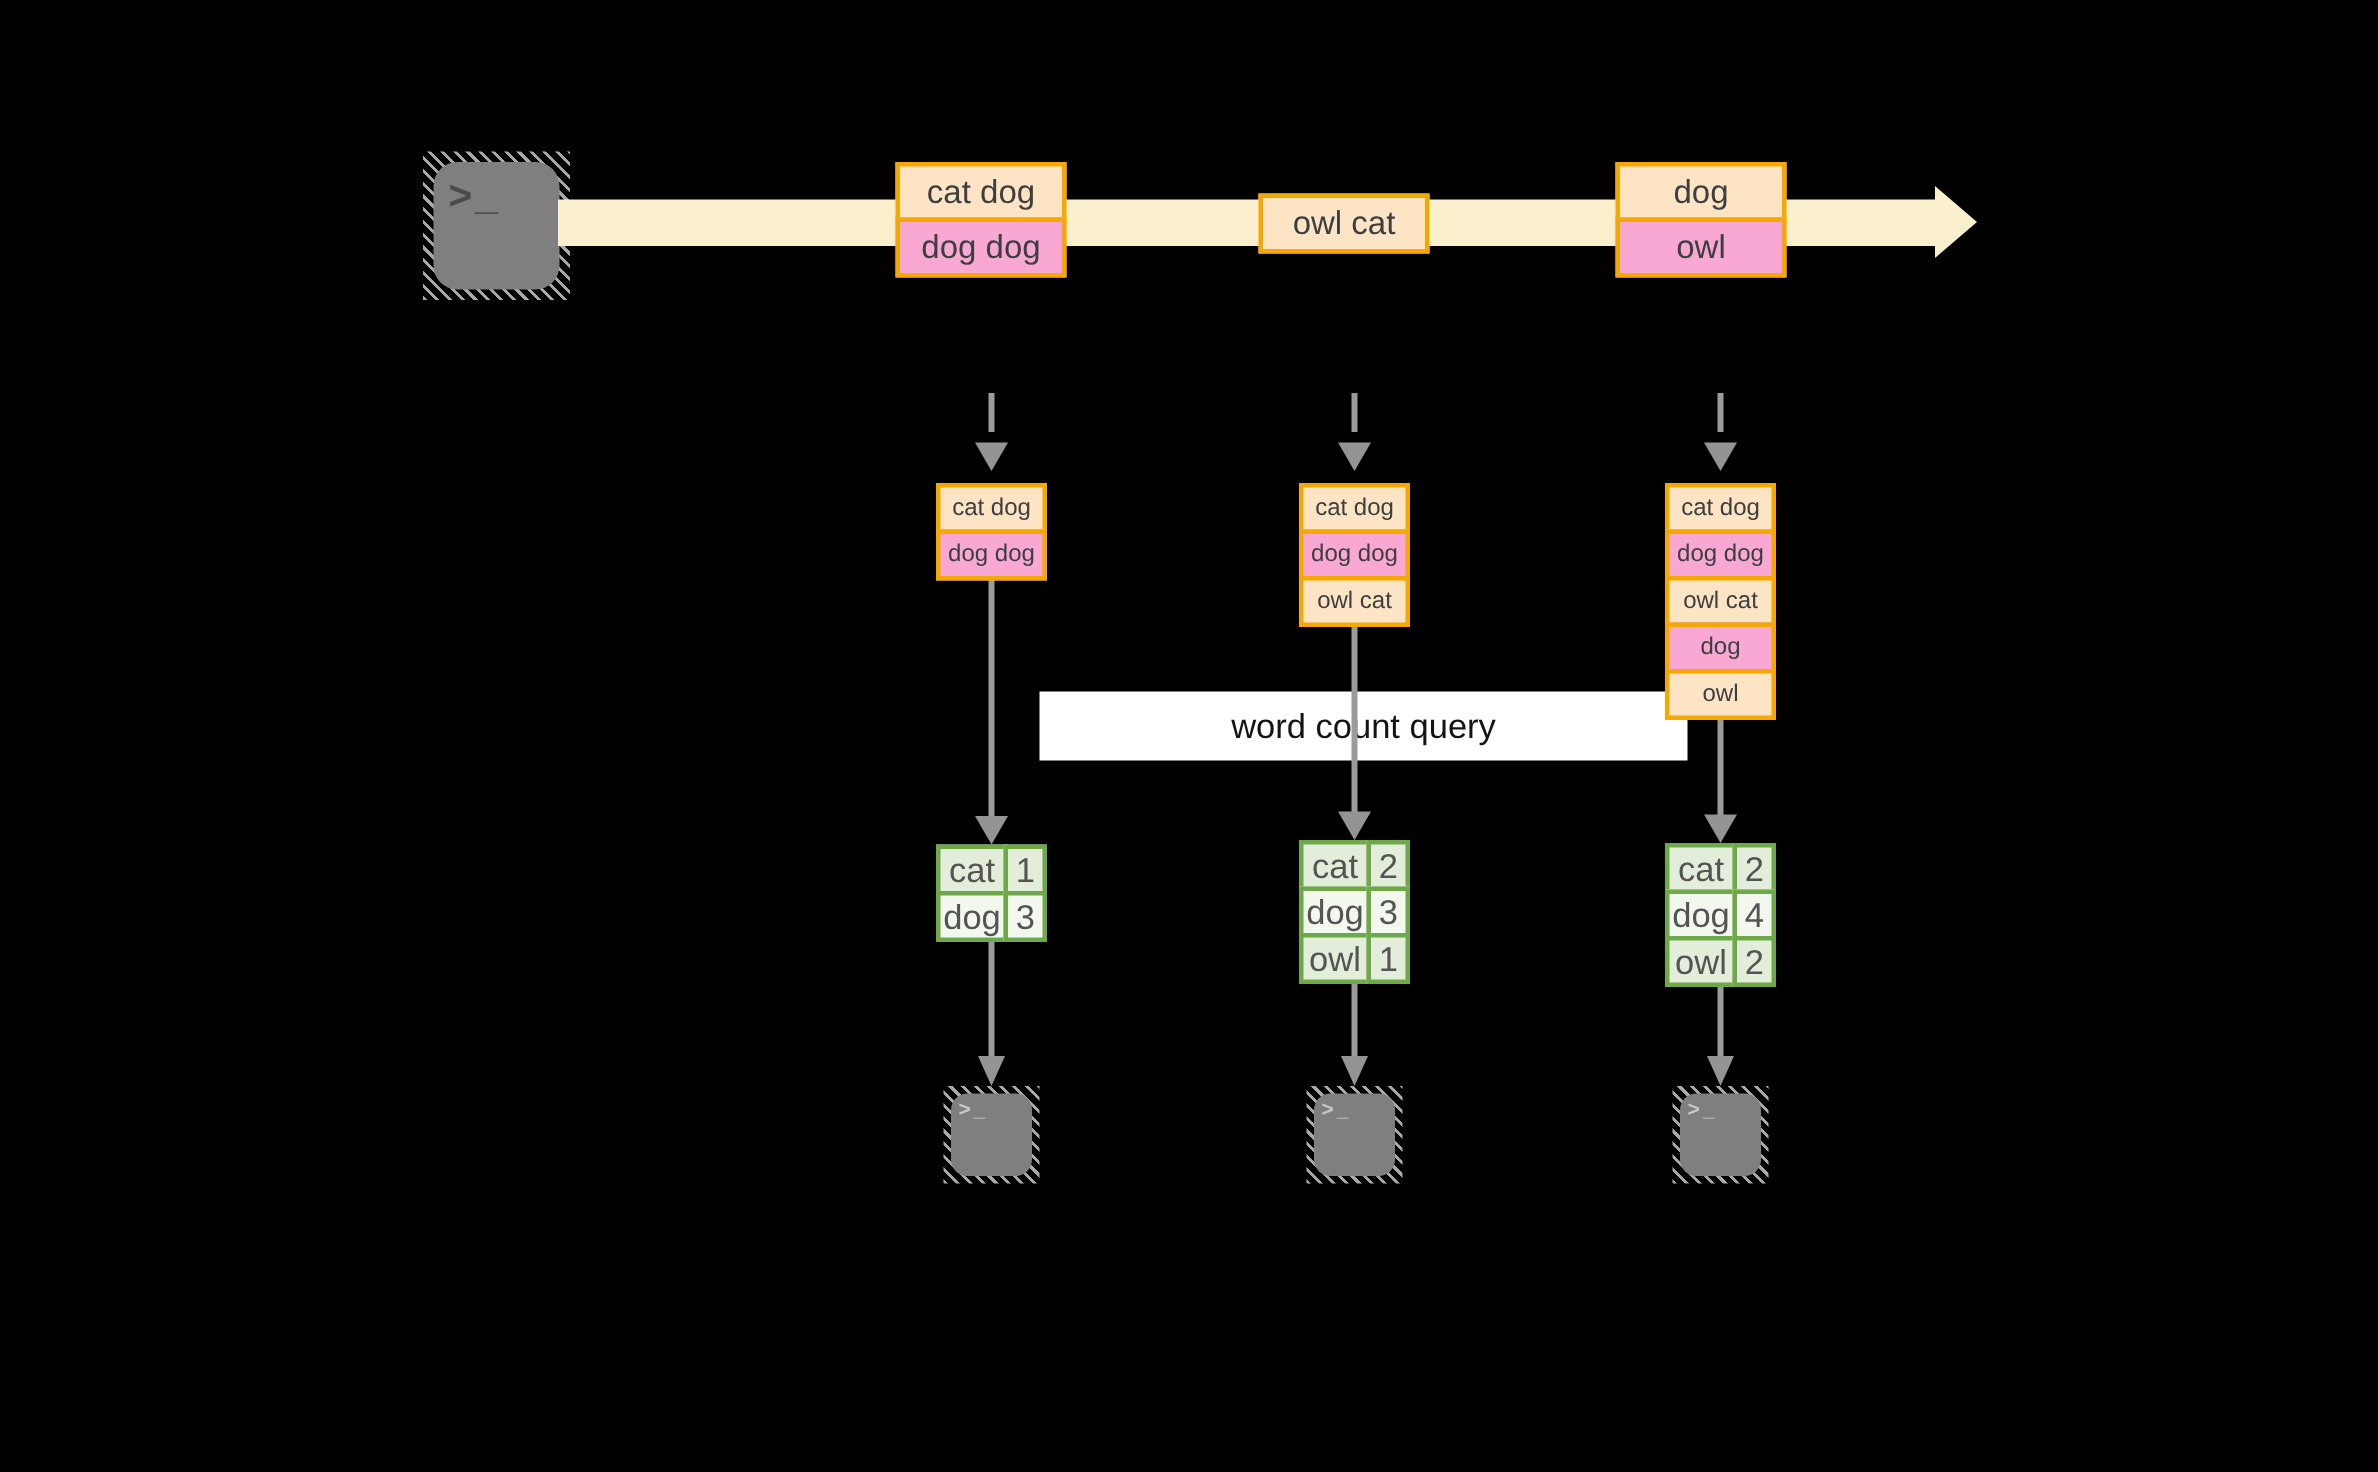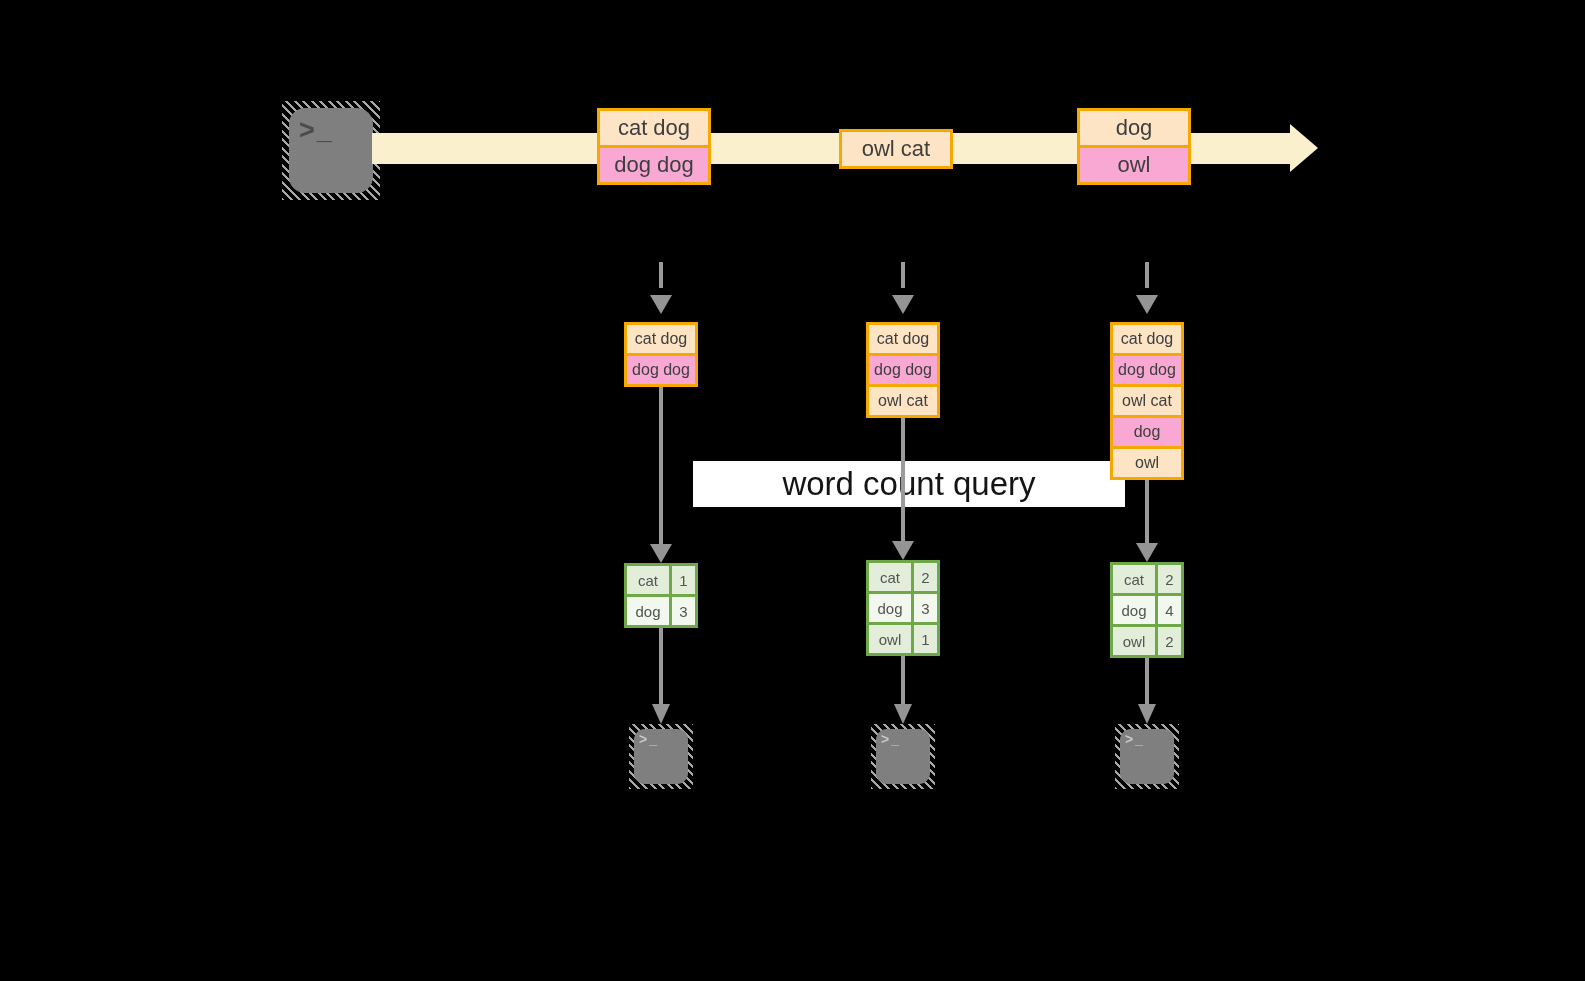--- a/index.html
+++ b/index.html
@@ -34,28 +34,28 @@
   
   .dash{position:absolute;width:4px;height:26px;background:#9b9b9b;z-index:2;}
   .vline{position:absolute;width:4px;background:#9b9b9b;z-index:2;}
   .ahead{position:absolute;width:0;height:0;z-index:2;
          border-left:11px solid transparent;border-right:11px solid transparent;
          border-top:19px solid #949494;}
   .ahead-sm{border-left-width:9px;border-right-width:9px;border-top-width:20px;}
 
   
   .banner{position:absolute;left:693px;top:461px;width:432px;height:46px;background:#ffffff;z-index:1;
-          display:flex;align-items:center;justify-content:center;font-size:33px;color:#141414;}
+          display:flex;align-items:center;justify-content:center;font-size:23px;color:#141414;}
 
   
   .ctable{position:absolute;z-index:3;}
   .crow{display:flex;margin-top:-3px;}
   .crow:first-child{margin-top:0;}
   .ccell{box-sizing:border-box;border:3px solid #6fa848;height:34px;display:flex;align-items:center;
-         justify-content:center;color:#545454;font-size:15px;}
+         justify-content:center;color:#545454;font-size:23px;}
   .cword{width:48px;}
   .cnum{width:29px;margin-left:-3px;}
   .gfill-dark{background:#e3eeda;}
   .gfill-light{background:#f3f8ef;}
 </style>
 </head>
 <body>
 
 <div id="canvas">
 

